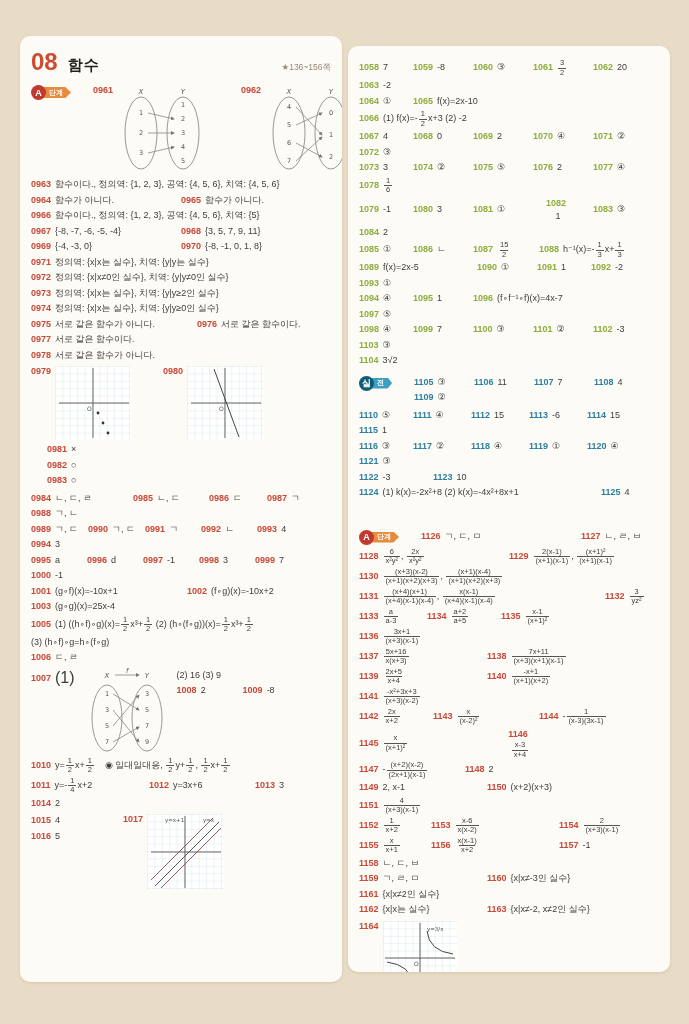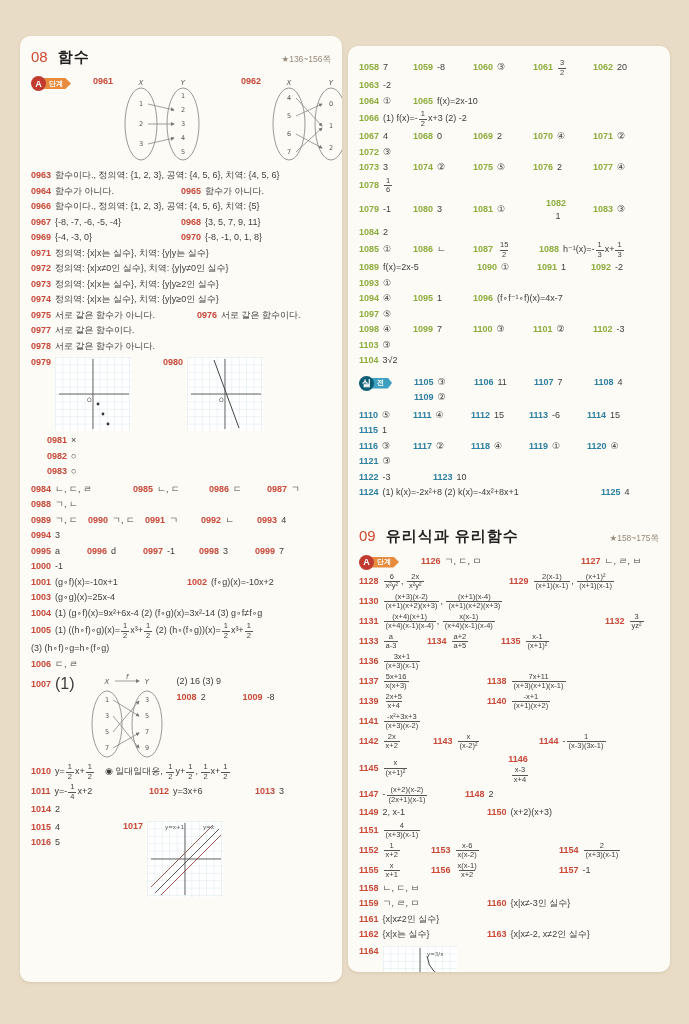--- a/index.html
+++ b/index.html
@@ -4,21 +4,21 @@
 <style>
   html,body{margin:0;padding:0}
   body{width:689px;height:1024px;background:#e9dcc6;position:relative;
        font-family:"Liberation Sans","DejaVu Sans",sans-serif;color:#3c3c3c;}
   .panel{position:absolute;background:#fdfbf5;border-radius:10px;box-sizing:border-box;
          box-shadow:0 1px 3px rgba(120,100,70,.18);padding:12px 11px;overflow:hidden}
   #lp{left:20px;top:36px;width:322px;height:946px}
   #rp{left:348px;top:46px;width:322px;height:926px}
 
   .chap{display:flex;align-items:baseline;margin:0 0 8px}
-  .chnum{font-size:15px;font-weight:400;color:#cf4a31;margin-right:10px}
+  .chnum{font-size:24px;font-weight:700;color:#cf4a31;margin-right:10px}
   .chtitle{font-size:15px;font-weight:800;color:#1f1f1f;letter-spacing:1px}
   .chpages{margin-left:auto;font-size:8.5px;color:#95897a}
 
   .items{display:flex;flex-wrap:wrap;align-items:center;font-size:9px;line-height:13.5px}
   .it{display:inline-flex;align-items:center;margin:1px 10px 1px 0;white-space:nowrap}
   .it .no{font-weight:700;margin-right:4px;font-size:9px}
   .ans{color:#3c3c3c}
   .brk{flex-basis:100%;height:0}
   .c-red .no{color:#c8483a}
   .c-green .no{color:#8dac3e}
@@ -317,24 +317,20 @@
         <span class="it">
           <b class="no">1002</b>
           <span class="ans">(f∘g)(x)=-10x+2</span>
         </span>
         <i class="brk"></i>
         <span class="it">
           <b class="no">1003</b>
           <span class="ans">(g∘g)(x)=25x-4</span>
         </span>
         <i class="brk"></i>
-        <span class="it">
-          <b class="no">1004</b>
-          <span class="ans">(1) (g∘f)(x)=9x²+6x-4  (2) (f∘g)(x)=3x²-14  (3) g∘f≠f∘g</span>
-        </span>
         <i class="brk"></i>
         <span class="it">
           <b class="no">1005</b>
           <span class="ans">(1) ((h∘f)∘g)(x)=<span class="fr">
               <i>1</i>
               <u>2</u>
             </span>x³+<span class="fr">
               <i>1</i>
               <u>2</u>
             </span>  (2) (h∘(f∘g))(x)=<span class="fr">
@@ -803,25 +799,20 @@
         <span class="it">
           <b class="no">1125</b>
           <span class="ans">4</span>
         </span>
         <i class="brk"></i>
       </div>
   </div>
 
   <div style="height:26px"></div>
 
-  <div class="chap">
-    <span class="chnum">09</span>
-    <span class="chtitle">유리식과 유리함수</span>
-    <span class="chpages">★158~175쪽</span>
-  </div>
 
   <div class="c-red">
     <div class="brow">
       <span class="badge">
         <span class="bc" style="background:#c13a2f">A</span>
         <span class="rib" style="background:#e78c3e">단계</span>
       </span>
       <div class="items" style="flex:1;margin-left:14px">
           <span class="it" style="min-width: 150px;">
             <b class="no">1126</b>

